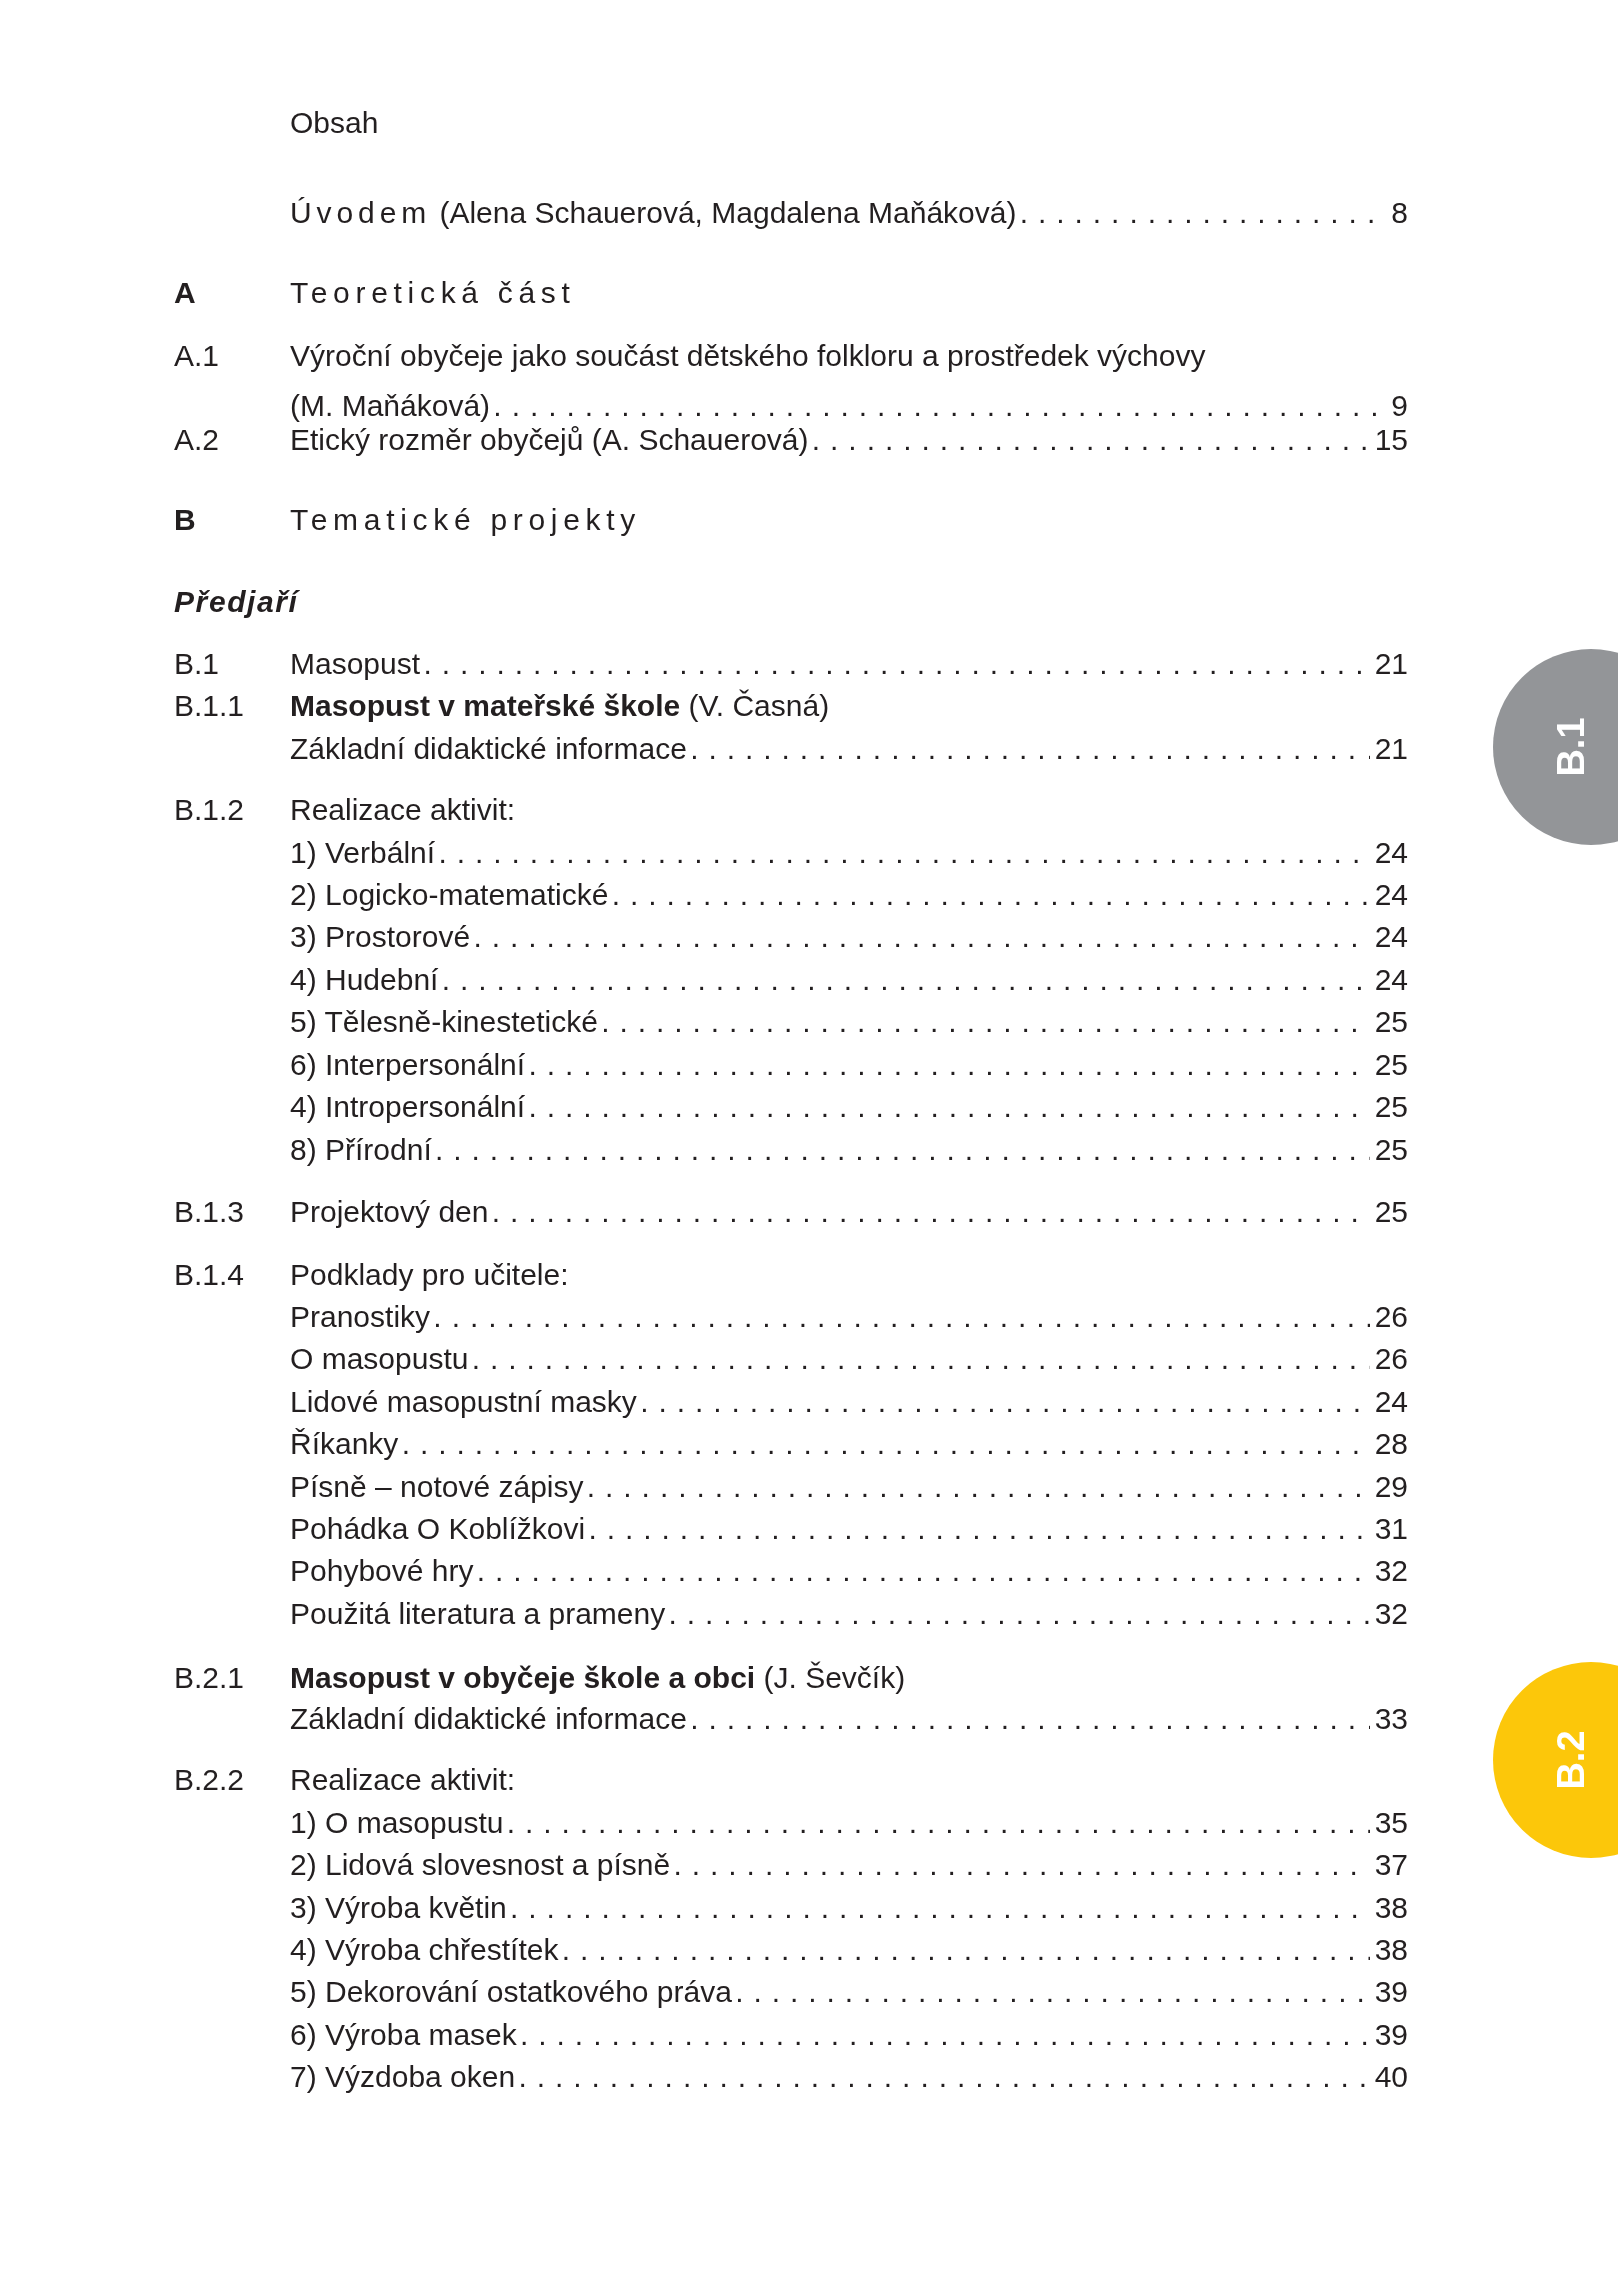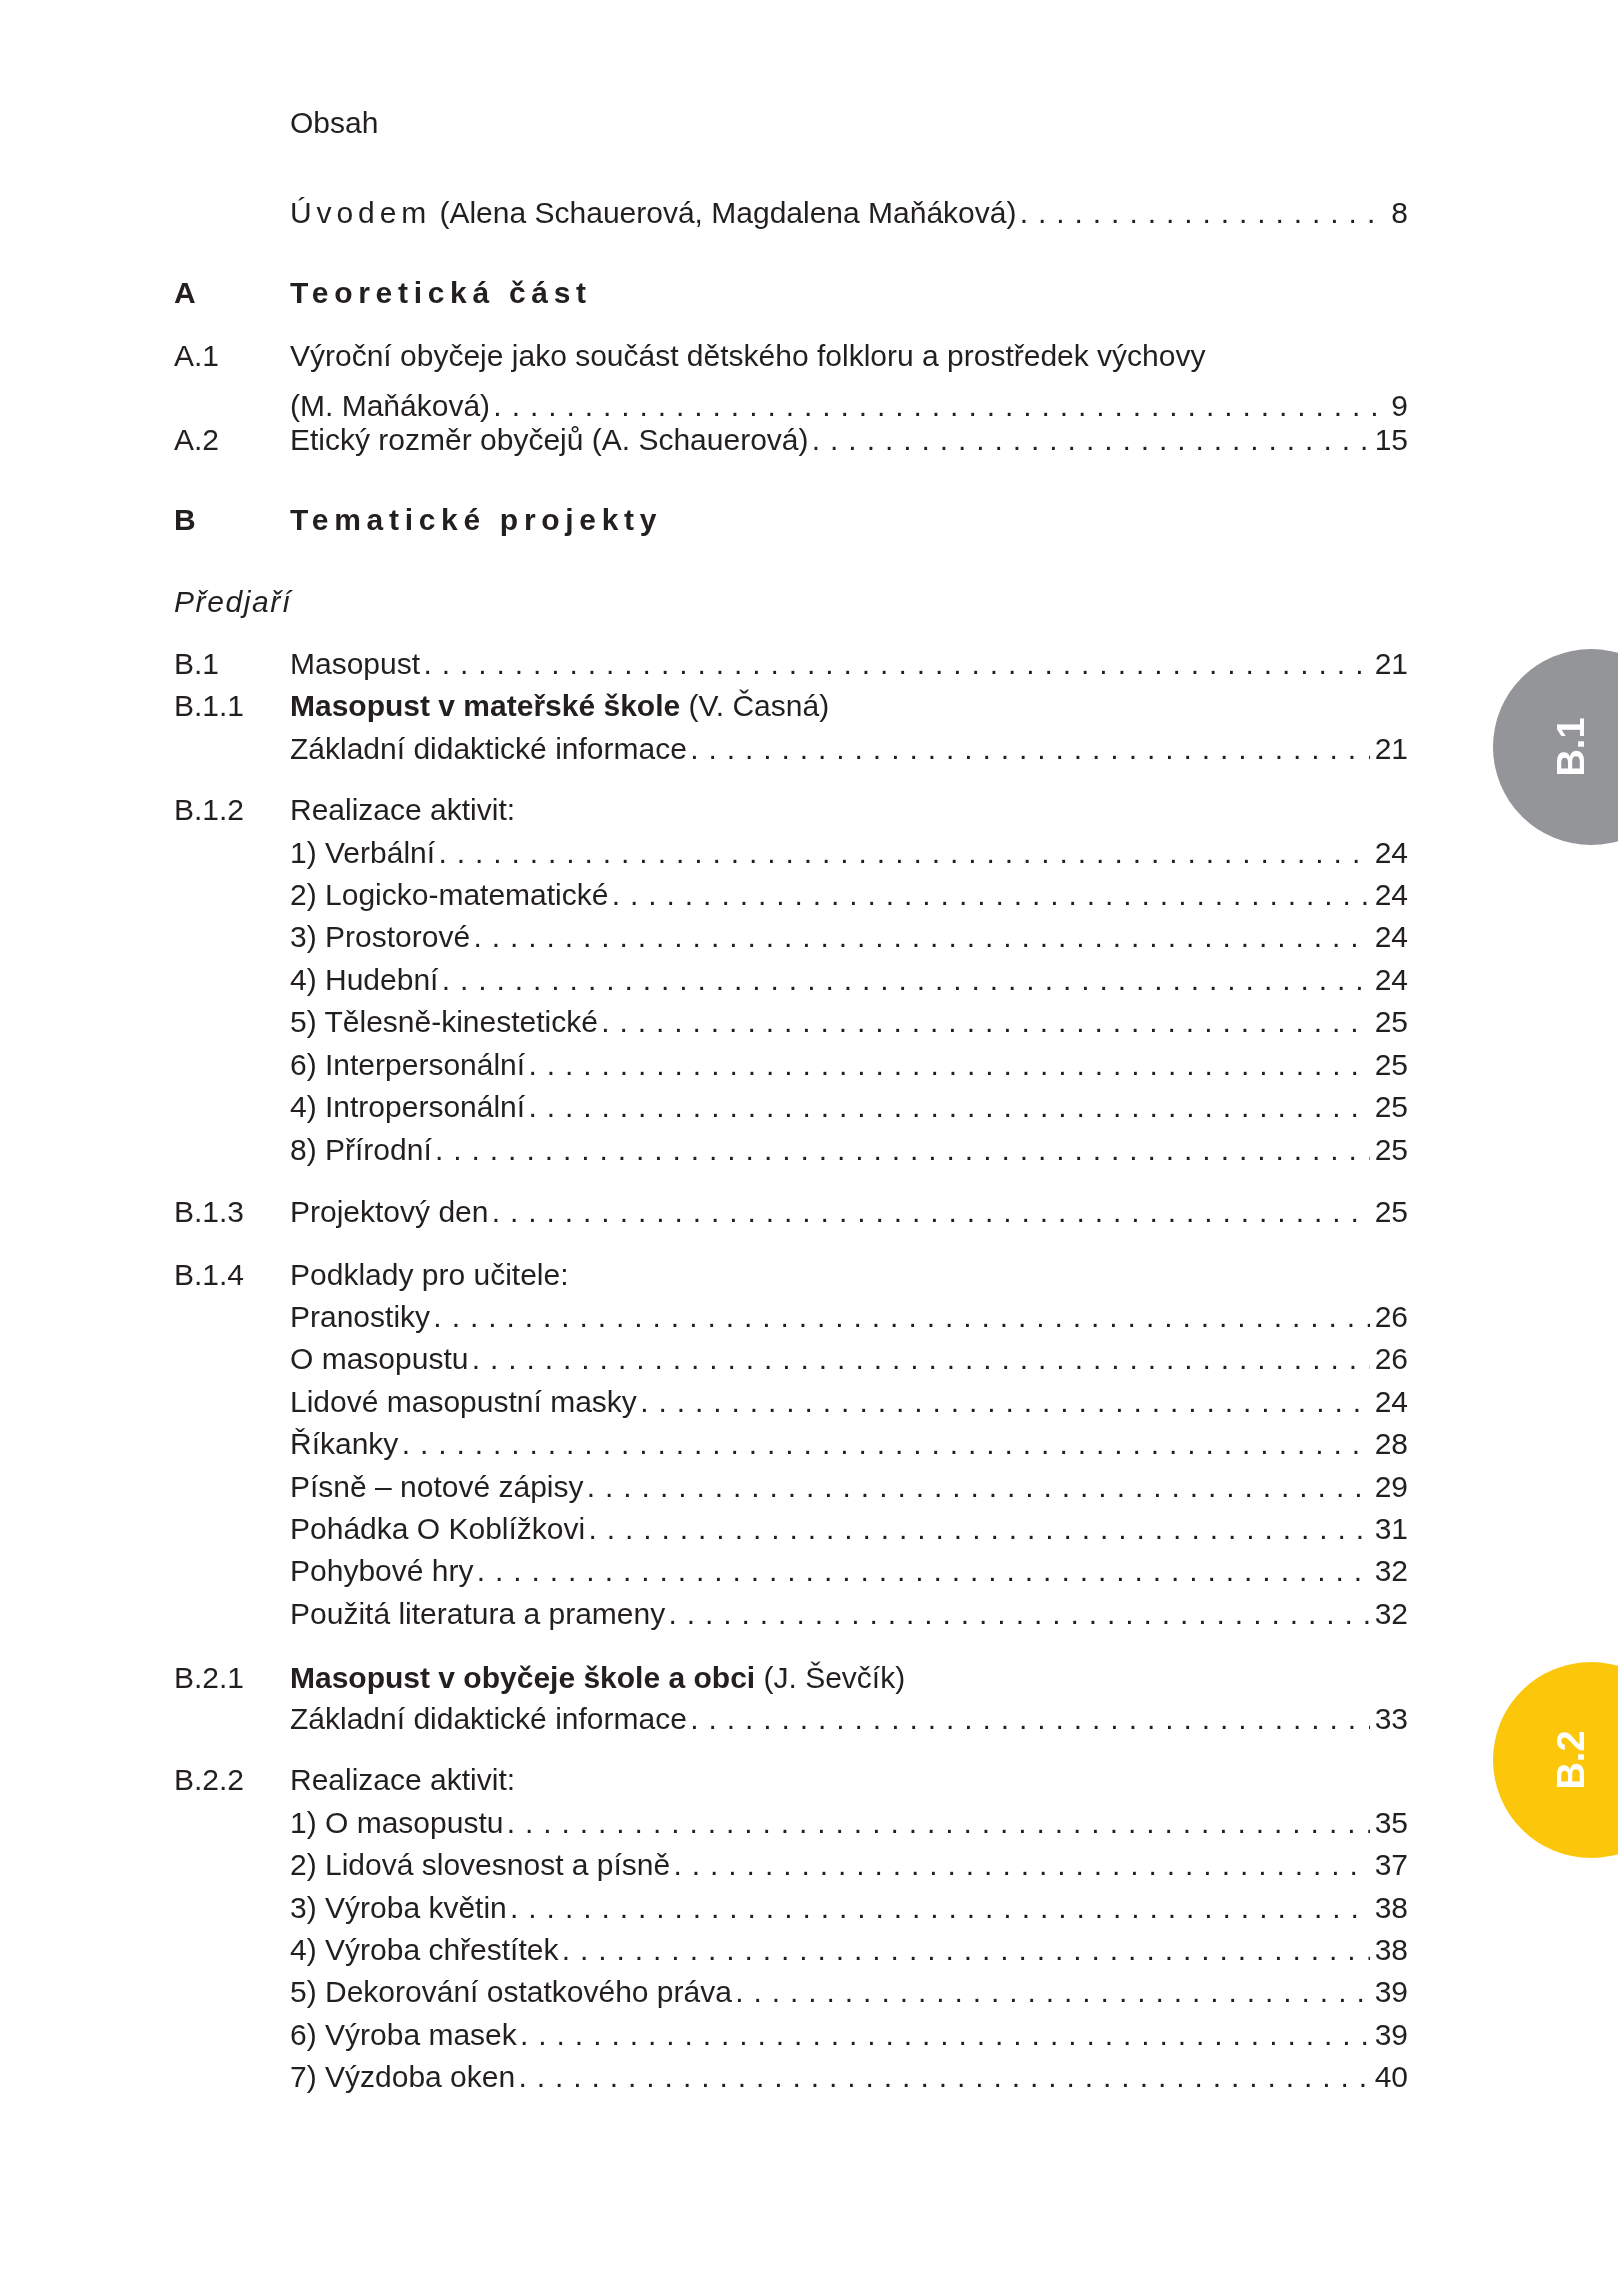--- a/index.html
+++ b/index.html
@@ -6,23 +6,23 @@
   body { width: 1619px; height: 2284px; position: relative; overflow: hidden;
          font-family: "Liberation Sans", sans-serif; color: #231f20; }
   .row { position: absolute; left: 0; width: 1619px; height: 42px; font-size: 30px; line-height: 42px; }
   .lbl { position: absolute; left: 174px; top: 0; white-space: nowrap; }
   .entry { position: absolute; left: 290px; right: 211px; top: 0; display: flex; align-items: baseline; white-space: nowrap; }
   .entry .t { flex: 0 0 auto; }
   .entry .dots { flex: 1 1 auto; overflow: hidden; margin: 0 4.9px 0 3.3px; letter-spacing: 7px; color: #231f20; }
   .entry .dots::before { content: ". . . . . . . . . . . . . . . . . . . . . . . . . . . . . . . . . . . . . . . . . . . . . . . . . . . . . . . . . . . . . . . . . . . . . . . . . . . . . . . . . . . . . . . . . . . . . . . . . . . . . . . . . . . . . . . . . . . . . . . . . . . . . . . . . . . . . . . . . . . . . . . . . . . . . . . . . . . . . . . . . . . . . . . . ."; letter-spacing: 0; word-spacing: 1.6px; }
   .entry .pg { flex: 0 0 auto; }
   .bold { font-weight: bold; }
-  .spaced { letter-spacing: 5.7px; font-weight: bold; }
+  .spaced { letter-spacing: 5.7px; font-weight: normal; }
   .spaced-light { letter-spacing: 4.9px; }
-  .italic { font-style: italic; letter-spacing: 1.6px; }
+  .italic { font-style: italic; letter-spacing: 1.6px; font-weight: bold; }
   .title-obsah { position: absolute; left: 290px; top: 106px; font-size: 30px; font-weight: normal; }
   .tab { position: absolute; width: 196px; height: 196px; border-radius: 50%; left: 1493px; }
   .tab span { position: absolute; left: 42px; top: 50%; transform: translateY(-50%) rotate(-90deg);
               color: #ffffff; font-weight: bold; font-size: 38px; transform-origin: center; width: 73px; text-align: center; }
 </style>
 </head>
 <body>
 
 <div class="title-obsah">Obsah</div>
 

